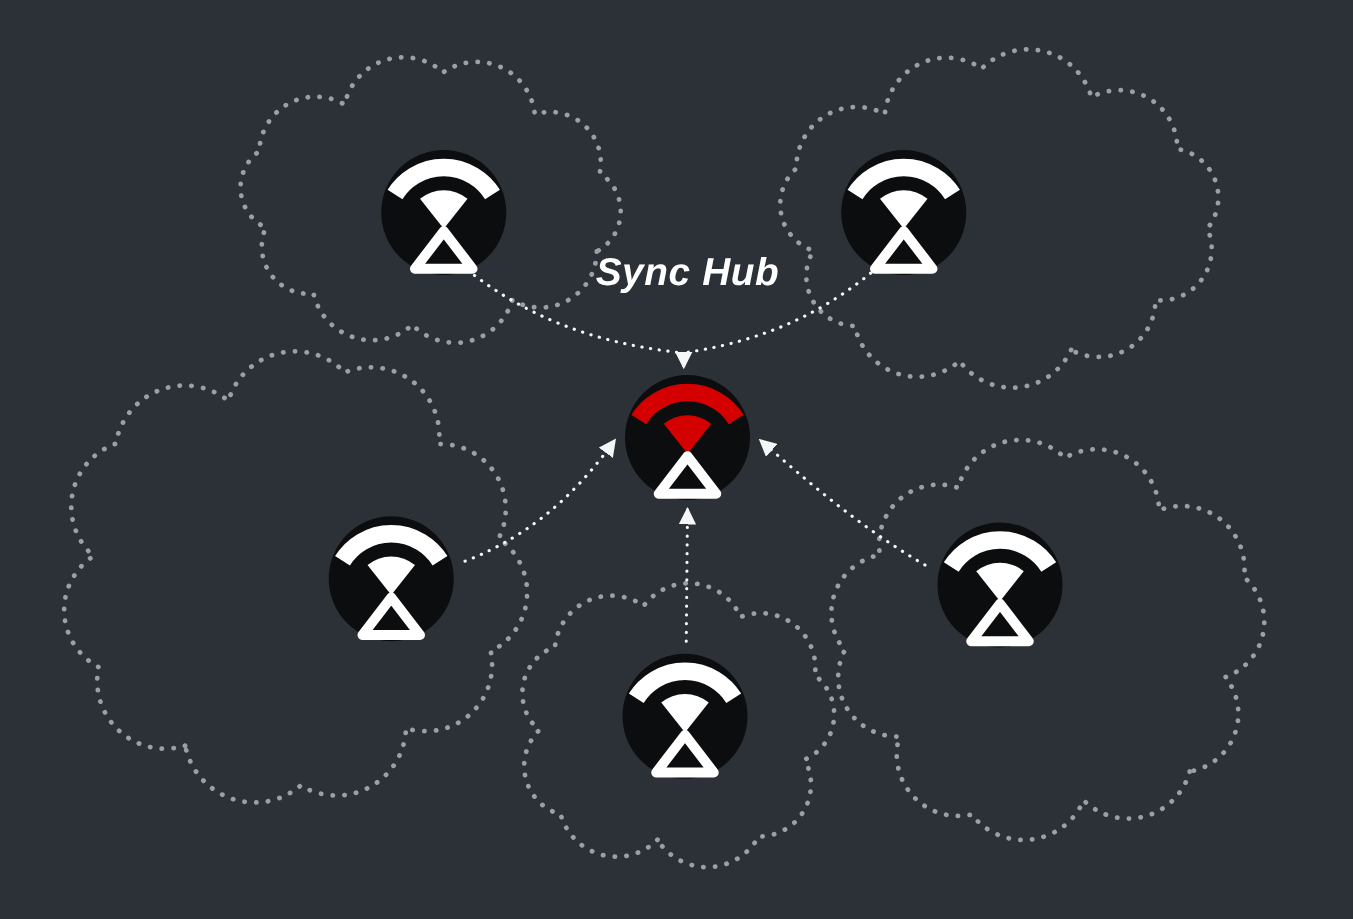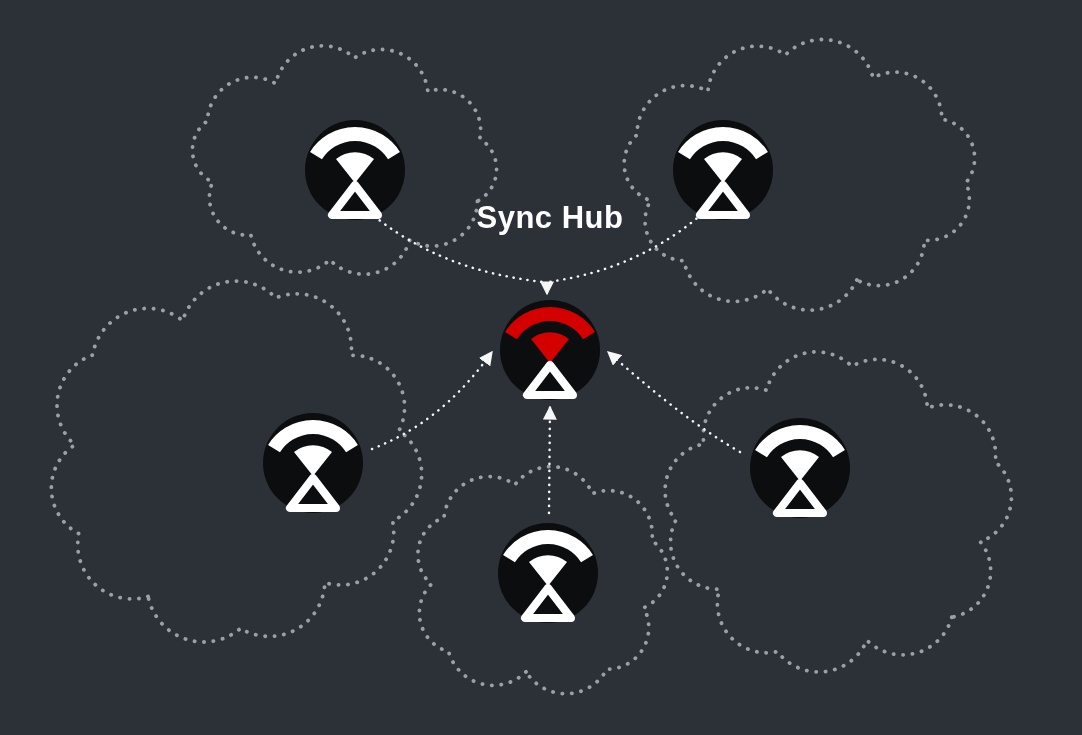--- a/index.html
+++ b/index.html
@@ -2,21 +2,21 @@
 <html style="--background: #2b3137; --cloud: #9aa0a6; --arrow: #f5f6f7; --node: #0b0d0f; --icon: #ffffff; --accent: #d40000;"><head>
 <meta charset="utf-8">
 <style>
   html,body{margin:0;padding:0;}
   body{
     width:1082px;height:735px;
     background:var(--background,#2b3137);
     font-family:"Liberation Sans","DejaVu Sans",sans-serif;
     overflow:hidden;
   }
-  .canvas{position:relative;width:1082px;height:735px;}
+  .canvas{position:relative;width:1082px;height:735px;font-style:italic;}
   svg#diagram{position:absolute;inset:0;}
   .cloud{
     fill:none;
     stroke:var(--cloud,#9aa0a6);
     stroke-width:3.8;
     stroke-dasharray:0.2 9.2;
     stroke-linecap:round;
   }
   .arrow{
     fill:none;

